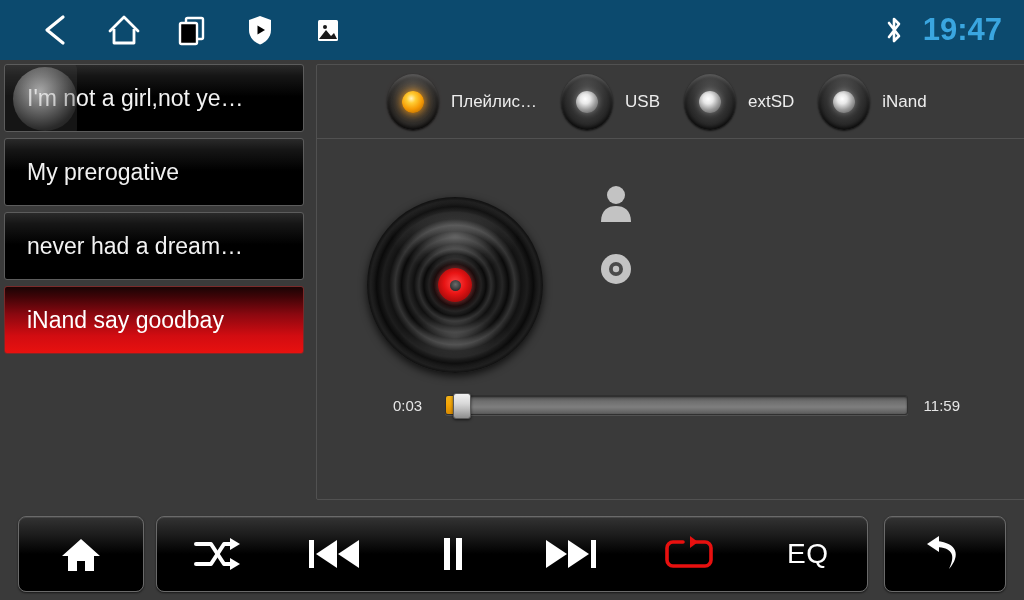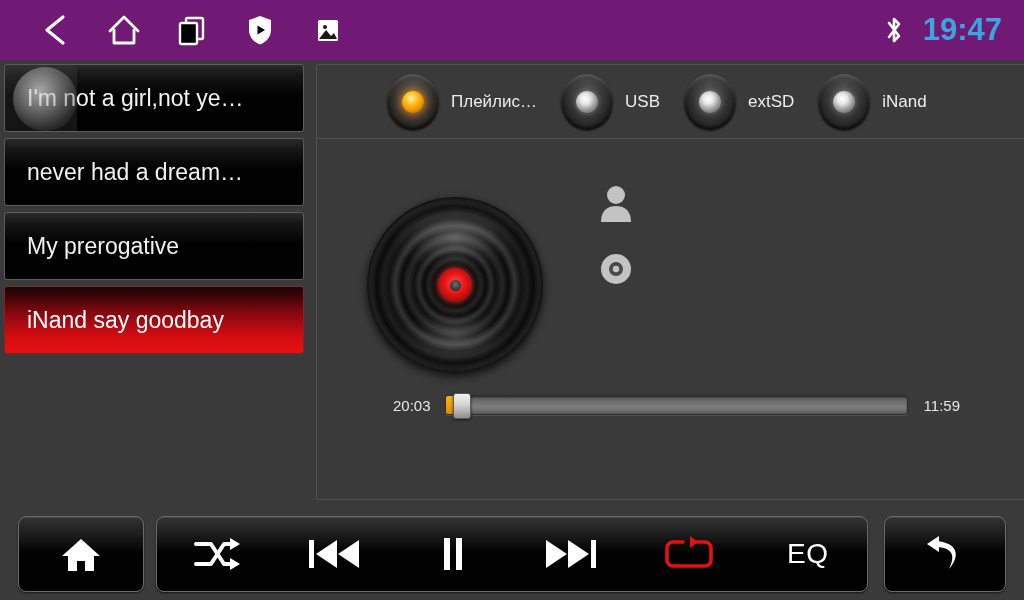--- a/index.html
+++ b/index.html
@@ -14,21 +14,21 @@
   #screen {
     position:relative;
     width:1024px; height:600px;
     background:#3a3a3a;
   }
 
   
   #statusbar {
     position:absolute; left:0; top:0;
     width:1024px; height:60px;
-    background:#701a75;
+    background:#0c4a6e;
     display:flex; align-items:center;
   }
   .nav-icons { display:flex; align-items:center; }
   .nav-btn {
     width:68px; height:60px;
     display:flex; align-items:center; justify-content:center;
   }
   .nav-btn:first-child { margin-left:22px; }
   .nav-btn svg { display:block; }
   .status-right {
@@ -347,25 +347,25 @@
 
   <div id="playlist">
 
     <div class="pl-item">
       <div class="touch-square"></div>
       <div class="touch-ripple"></div>
       <span class="pl-label">I'm not a girl,not ye…</span>
     </div>
 
     <div class="pl-item">
+      <span class="pl-label">My prerogative</span>
+    </div>
+
+    <div class="pl-item">
       <span class="pl-label">never had a dream…</span>
-    </div>
-
-    <div class="pl-item">
-      <span class="pl-label">My prerogative</span>
     </div>
 
     <div class="pl-item selected">
       <span class="pl-label">iNand say goodbay</span>
     </div>
 
   </div>
 
   <div id="main">
 
@@ -422,21 +422,21 @@
               <circle cx="17" cy="17" r="3.2" fill="#c3c3c3"></circle>
             </svg>
           </span>
           <span class="meta-text"></span>
         </div>
 
 
       </div>
 
       <div id="progress-row">
-        <span class="time">20:03</span>
+        <span class="time">0:03</span>
         <div id="track-bar">
           <div id="track-fill" style="width: 2.2%;"></div>
           <div id="track-thumb" style="left: 1.6%;"></div>
         </div>
         <span class="time right">11:59</span>
       </div>
 
     </div>
   </div>
 

